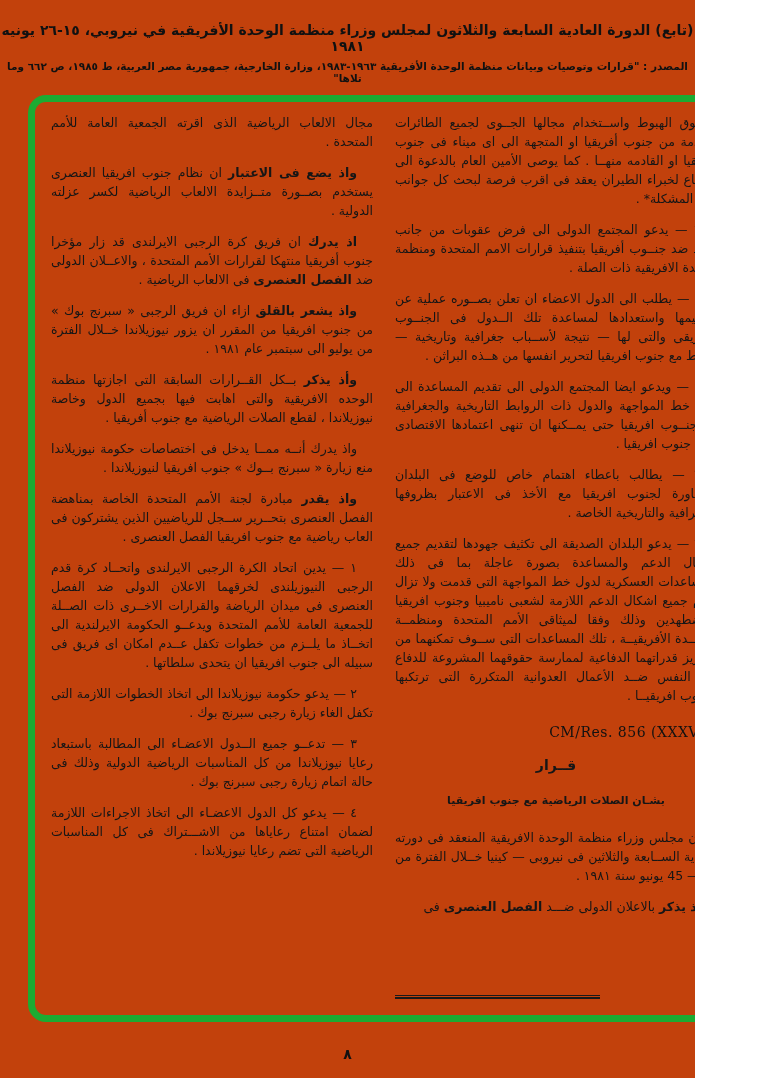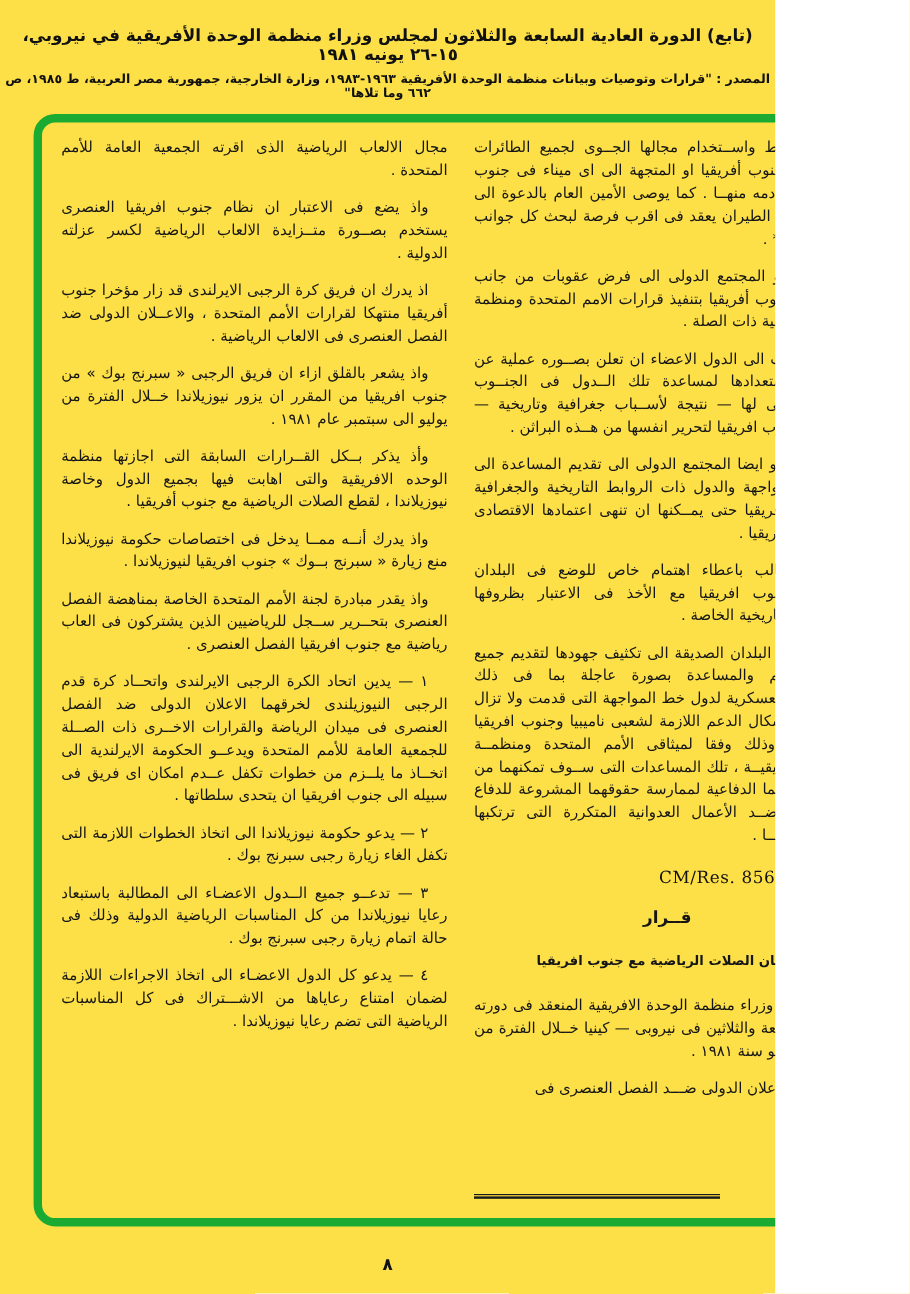--- a/index.html
+++ b/index.html
@@ -1,21 +1,21 @@
 <!DOCTYPE html>
 <html lang="ar"><head>
 <meta charset="utf-8">
 <style>
   * { box-sizing: border-box; }
   html, body { margin: 0; padding: 0; background: #ffffff; }
   .page {
     position: relative;
-    width: 646px;
+    width: 695px;
     height: 1078px;
-    background: #fde047;
+    background: #c2410c;
     font-family: "DejaVu Sans", "Liberation Sans", sans-serif;
     color: #161616;
     overflow: hidden;
   }
 
   
   .page-header {
     position: absolute;
     top: 22px;
     left: 0;
@@ -57,21 +57,21 @@
     flex: 1 1 0;
     direction: rtl;
     font-size: 12.5px;
     line-height: 19px;
     text-align: justify;
     overflow: hidden;
   }
   .col-right { display: flex; flex-direction: column; }
   .para { margin: 0 0 12px 0; }
   .ind  { text-indent: 16px; }
-  .para b { font-weight: normal; }
+  .para b { font-weight: bold; }
 
   
   .res-code {
     direction: ltr;
     text-align: right;
     font-family: "DejaVu Serif", "Liberation Serif", serif;
     font-size: 14px;
     letter-spacing: 0.5px;
     margin: 6px 0 14px 0;
     color: #111;

